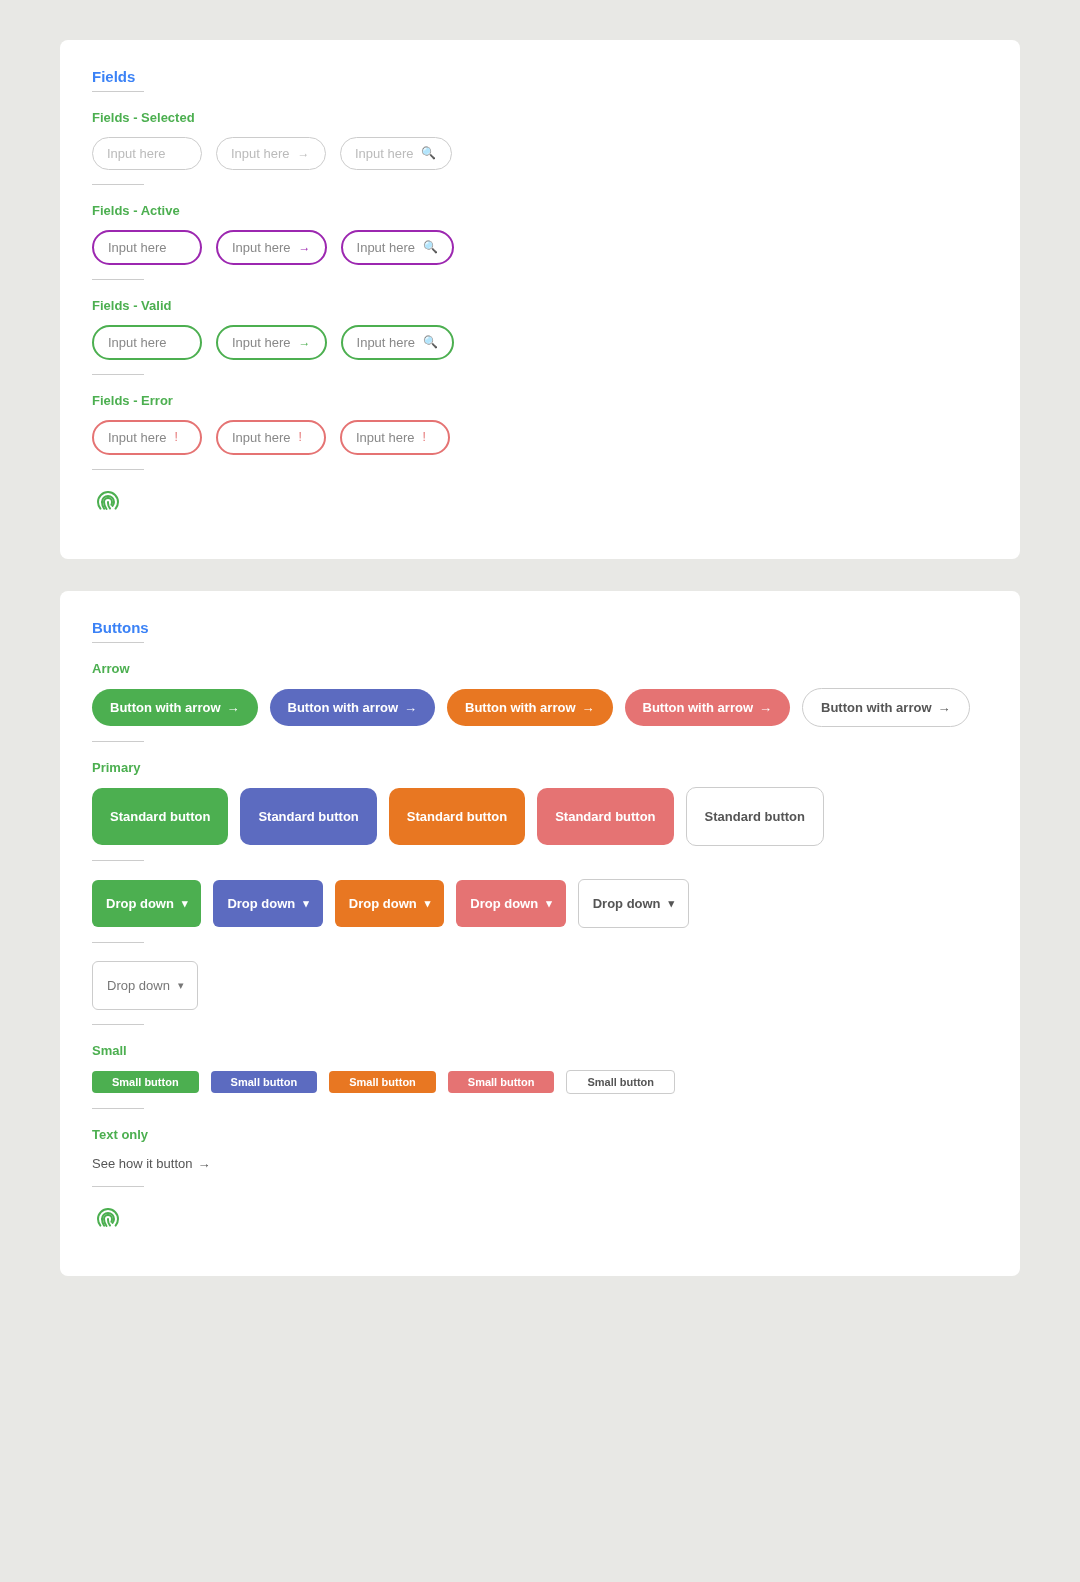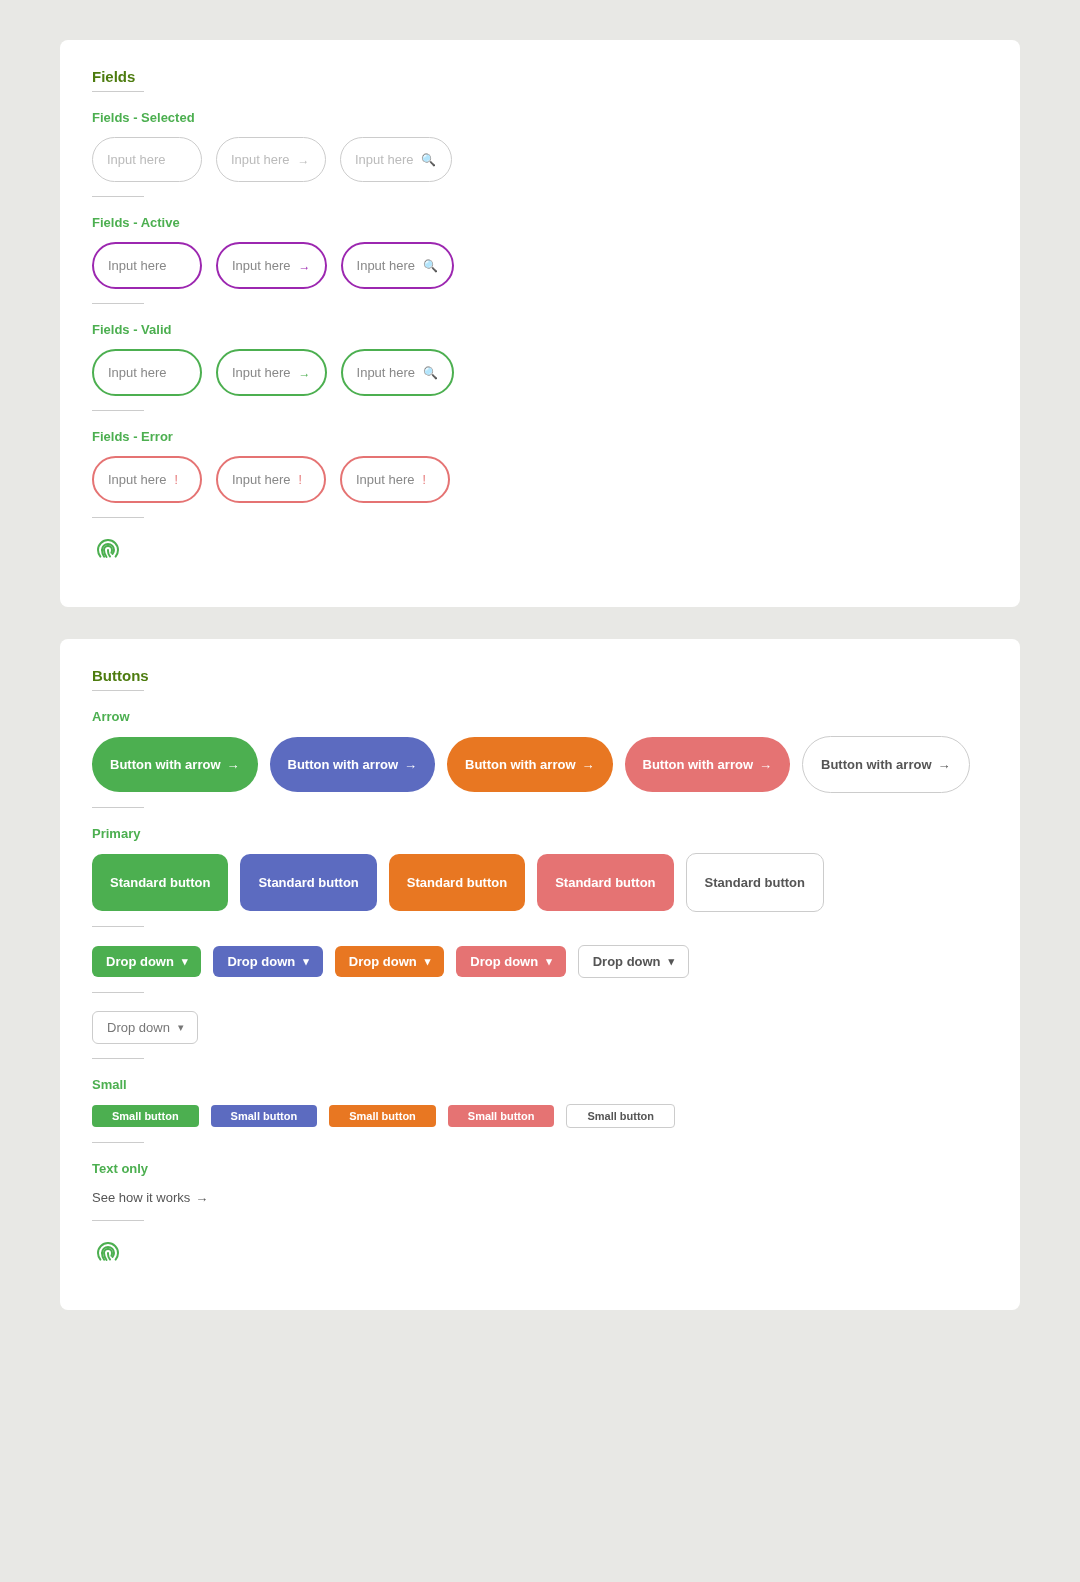--- a/index.html
+++ b/index.html
@@ -8,21 +8,21 @@
       font-family: -apple-system, BlinkMacSystemFont, 'Segoe UI', sans-serif;
       padding: 40px 60px;
     }
     .card {
       background: #fff;
       border-radius: 8px;
       padding: 28px 32px 32px;
       margin-bottom: 32px;
     }
     .section-title {
-      color: #4d7c0f;
+      color: #3b82f6;
       font-weight: 700;
       font-size: 15px;
       margin-bottom: 6px;
     }
     .section-divider {
       border: none;
       border-top: 1.5px solid #ccc;
       width: 52px;
       margin-bottom: 18px;
     }
@@ -41,23 +41,23 @@
     }
     .field-row {
       display: flex;
       gap: 14px;
       flex-wrap: wrap;
       align-items: center;
     }
     
     .field-input {
       display: flex;
-      align-items: center;
+      align-items: flex-start;
       border-radius: 30px;
-      padding: 14px 14px;
+      padding: 8px 14px;
       font-size: 13px;
       color: #888;
       gap: 8px;
       min-width: 110px;
       cursor: text;
     }
     .field-input.standard {
       border: 1.5px solid #ccc;
       background: #fff;
       color: #bbb;
@@ -101,39 +101,39 @@
       border-radius: 10px;
       padding: 21px 18px;
       font-size: 13px;
       font-weight: 600;
       cursor: pointer;
       border: none;
       display: inline-flex;
       align-items: center;
       gap: 6px;
     }
-    .btn-arrow { border-radius: 30px; padding: 20px 18px; justify-content: center; }
+    .btn-arrow { border-radius: 30px; padding: 11px 18px; justify-content: center; }
     .btn-green { background: #4caf50; color: #fff; }
     .btn-purple { background: #5c6bc0; color: #fff; }
     .btn-orange { background: #e87722; color: #fff; }
     .btn-red { background: #e57373; color: #fff; }
     .btn-outline {
       background: #fff;
       color: #555;
       border: 1.5px solid #ccc;
     }
     .btn-small {
       padding: 5px 20px;
       font-size: 11px;
       border-radius: 4px;
     }
     .btn-small.btn-outline { border-radius: 4px; }
     .dropdown-btn {
       border-radius: 6px;
-      padding: 8px 14px;
+      padding: 16px 14px;
       font-size: 13px;
       font-weight: 600;
       cursor: pointer;
       border: none;
       display: inline-flex;
       align-items: center;
       gap: 8px;
     }
     .dropdown-outline {
       background: #fff;
@@ -286,21 +286,21 @@
     <button class="btn btn-small btn-purple">Small button</button>
     <button class="btn btn-small btn-orange">Small button</button>
     <button class="btn btn-small btn-red">Small button</button>
     <button class="btn btn-small btn-outline">Small button</button>
   </div>
   <hr class="subsection-divider">
 
   
   <div class="subsection-title">Text only</div>
   <a class="text-link" href="#">
-    <span>See how it works</span>
+    <span>See how it button</span>
     <span>→</span>
   </a>
   <hr class="subsection-divider">
 
   
   <div class="fingerprint-icon">
     <svg width="32" height="32" viewBox="0 0 32 32" fill="none" xmlns="http://www.w3.org/2000/svg">
       <path d="M16 4C10.477 4 6 8.477 6 14c0 2.5.9 4.8 2.4 6.6" stroke="#4caf50" stroke-width="2" stroke-linecap="round"></path>
       <path d="M16 4c5.523 0 10 4.477 10 10 0 2.5-.9 4.8-2.4 6.6" stroke="#4caf50" stroke-width="2" stroke-linecap="round"></path>
       <path d="M10 14c0-3.314 2.686-6 6-6s6 2.686 6 6c0 1.5-.54 2.87-1.43 3.93" stroke="#4caf50" stroke-width="2" stroke-linecap="round"></path>

